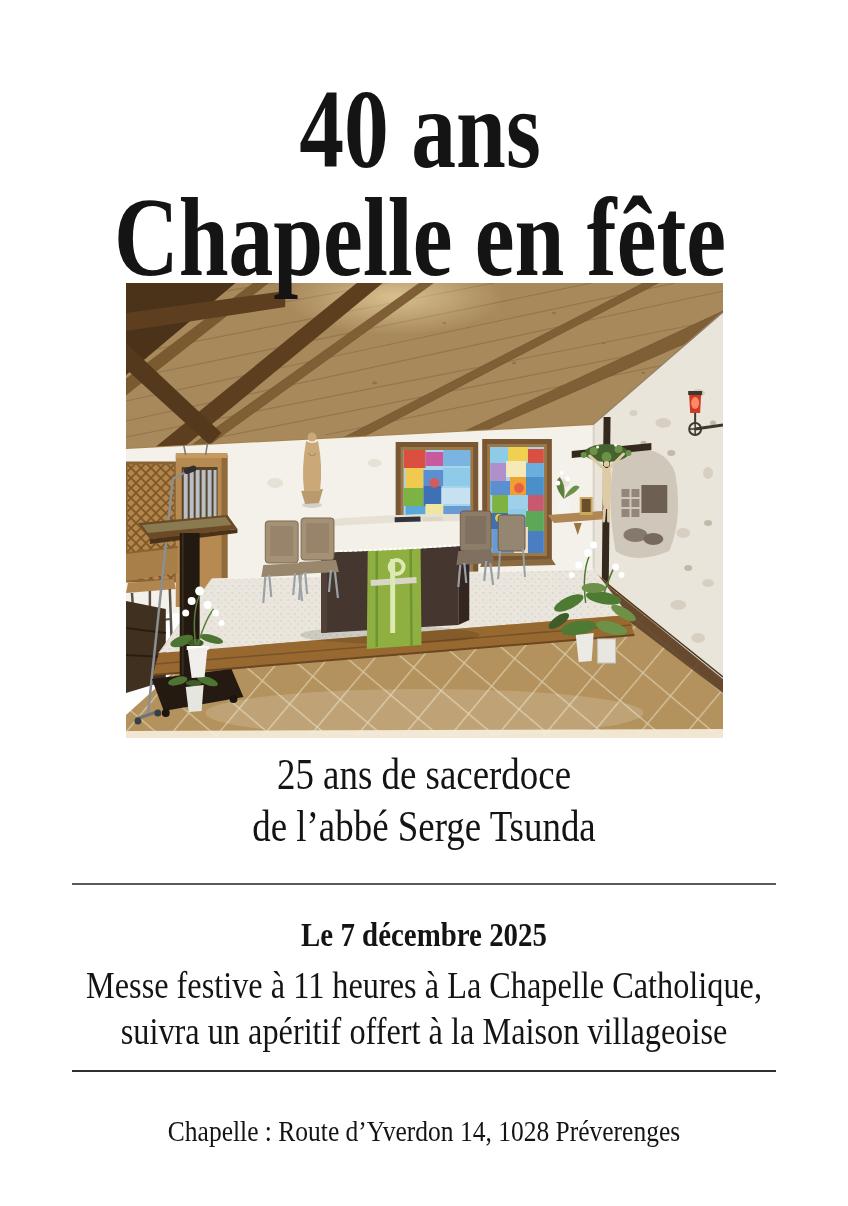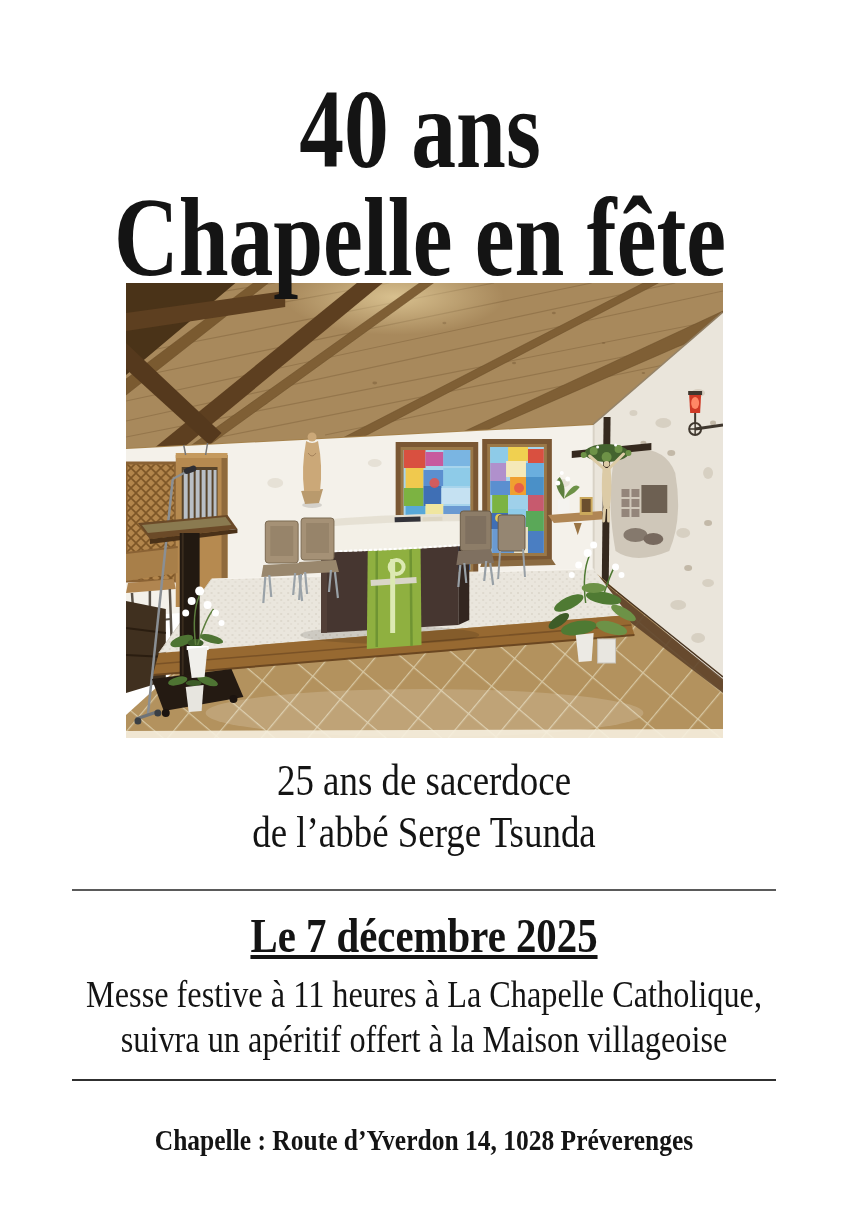--- a/index.html
+++ b/index.html
@@ -14,39 +14,39 @@
     position:relative;z-index:2;
     margin:76px 8px 0 0;
     font-size:112px;line-height:0.96;font-weight:700;
   }
   .photo-wrap{
     position:relative;z-index:1;
     width:597px;height:455px;
     margin:-8px auto 0 auto;
   }
   .subtitle{
-    margin-top:16px;
+    margin-top:10px;
     font-size:45px;line-height:1.16;font-weight:400;
   }
   .rule{
     width:704px;border:none;margin:0 auto;padding:0;
   }
   .rule-top{margin-top:31px;height:2px;background:#5a5a5a;}
   .rule-bottom{margin-top:16px;height:2px;background:#303030;}
   .event-date{
-    margin-top:20px;
-    font-size:48px;line-height:1.05;font-weight:700;text-decoration:underline;
+    margin-top:32px;
+    font-size:34px;line-height:1.05;font-weight:700;
   }
   .event-details{
     margin-top:10px;
     font-size:38px;line-height:1.2;font-weight:400;
   }
   .address{
     margin-top:41px;
-    font-size:30px;line-height:1.2;font-weight:700;
+    font-size:30px;line-height:1.2;font-weight:400;
   }
 </style>
 </head>
 <body>
 
 <h1 class="title center">
   <span class="squeeze" style="--sx:0.80">40 ans</span>
   <span class="squeeze" style="--sx:0.80">Chapelle en fête</span>
 </h1>
 

